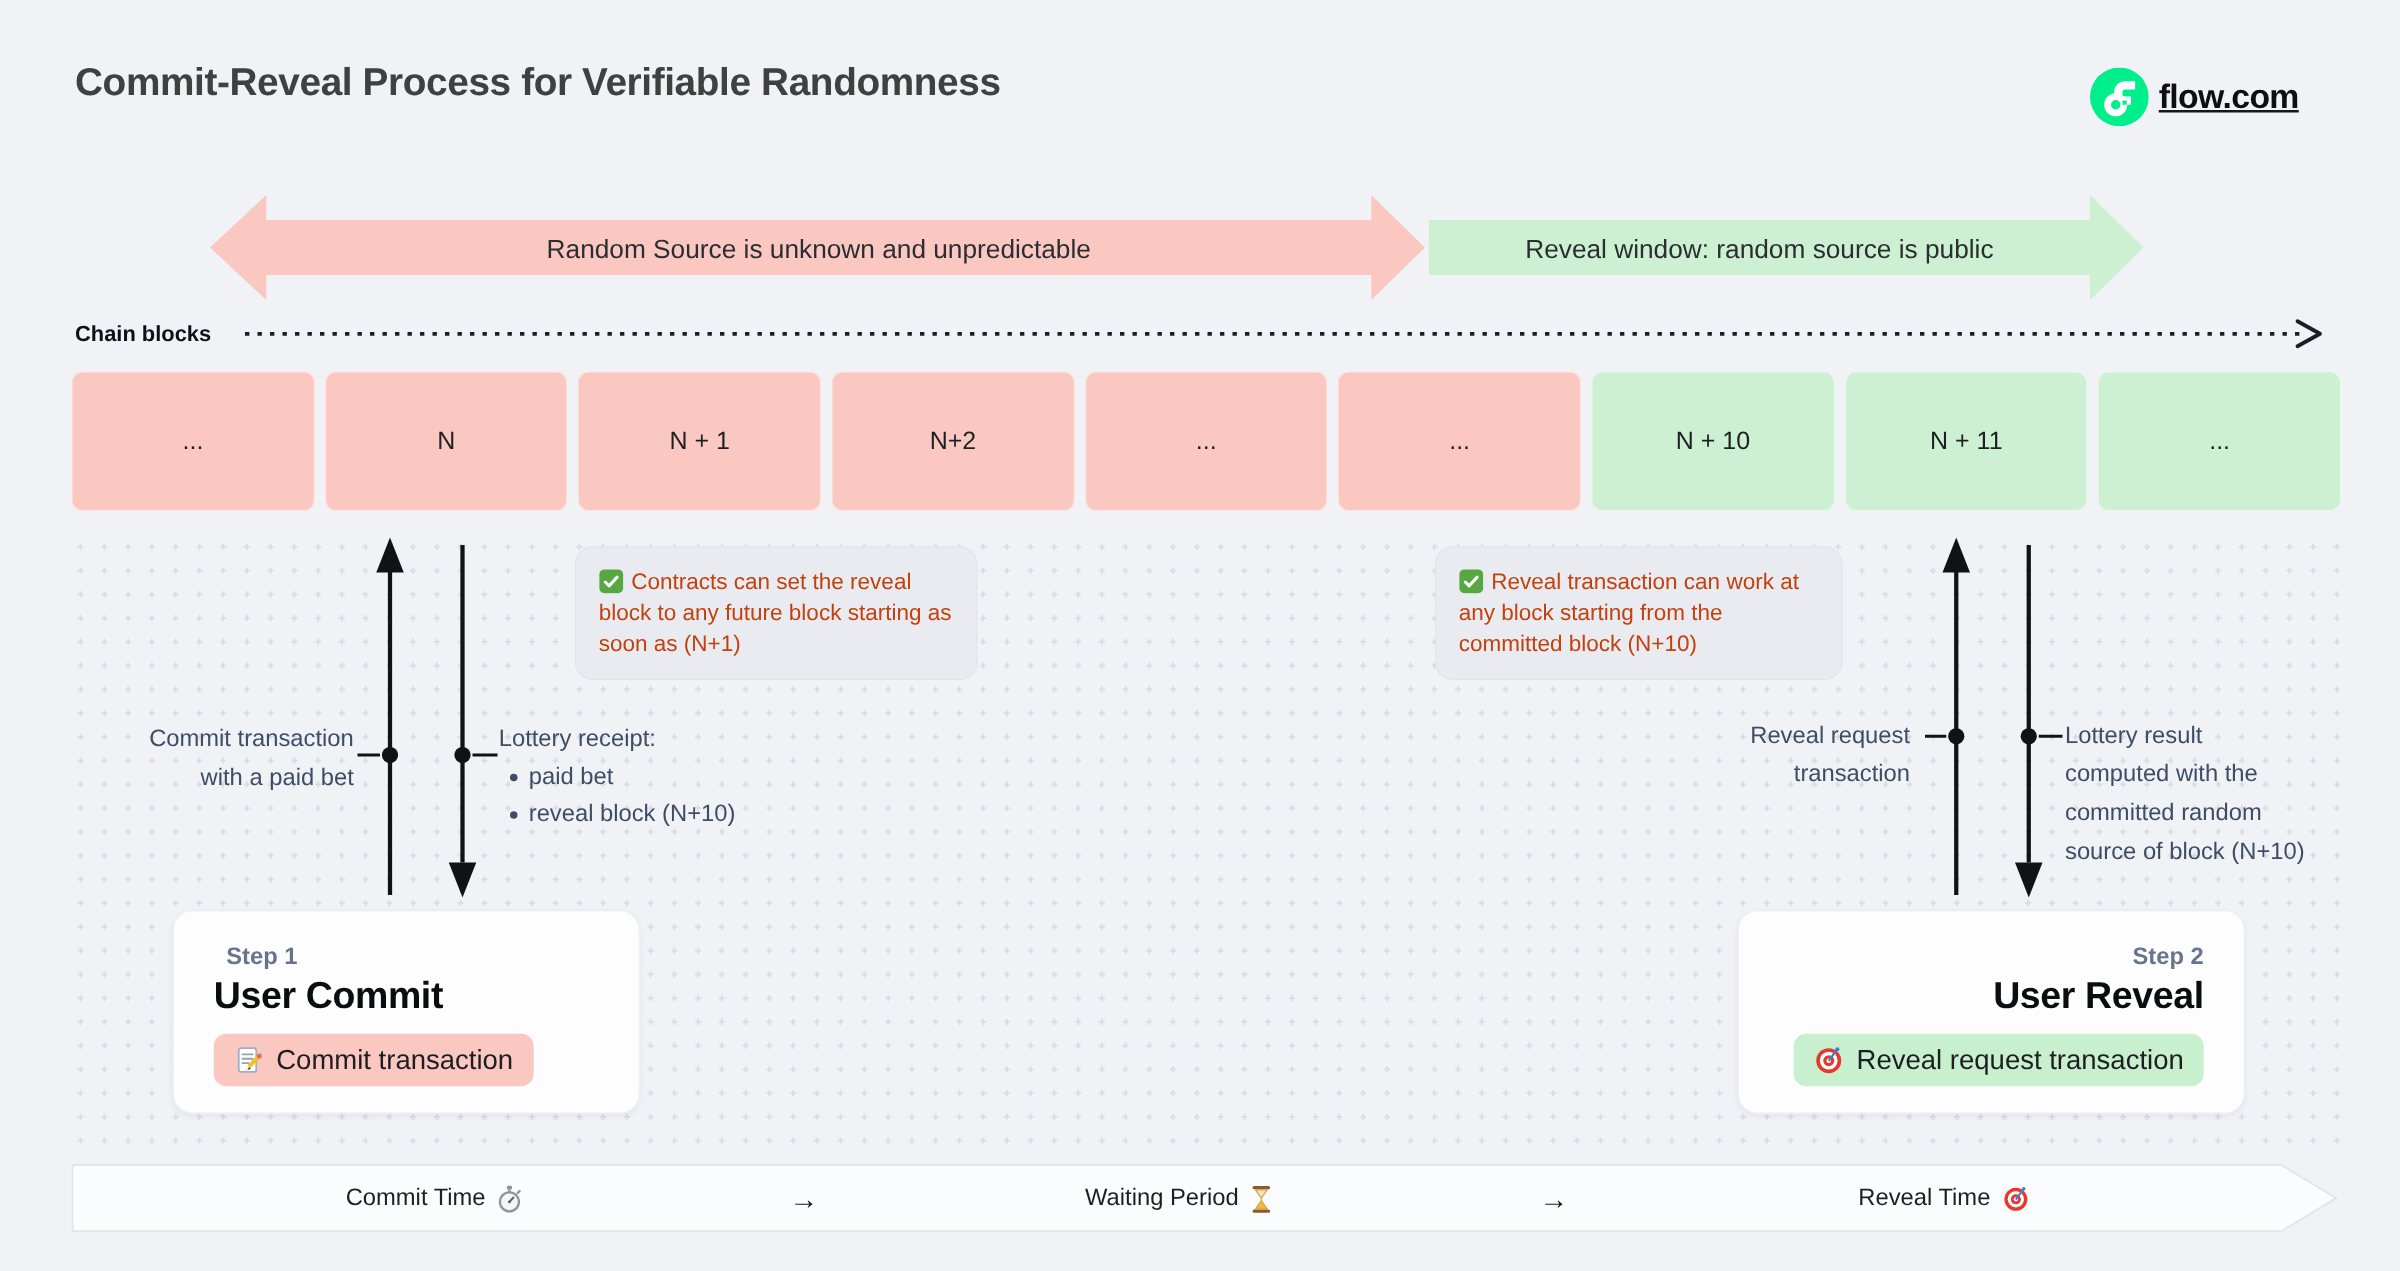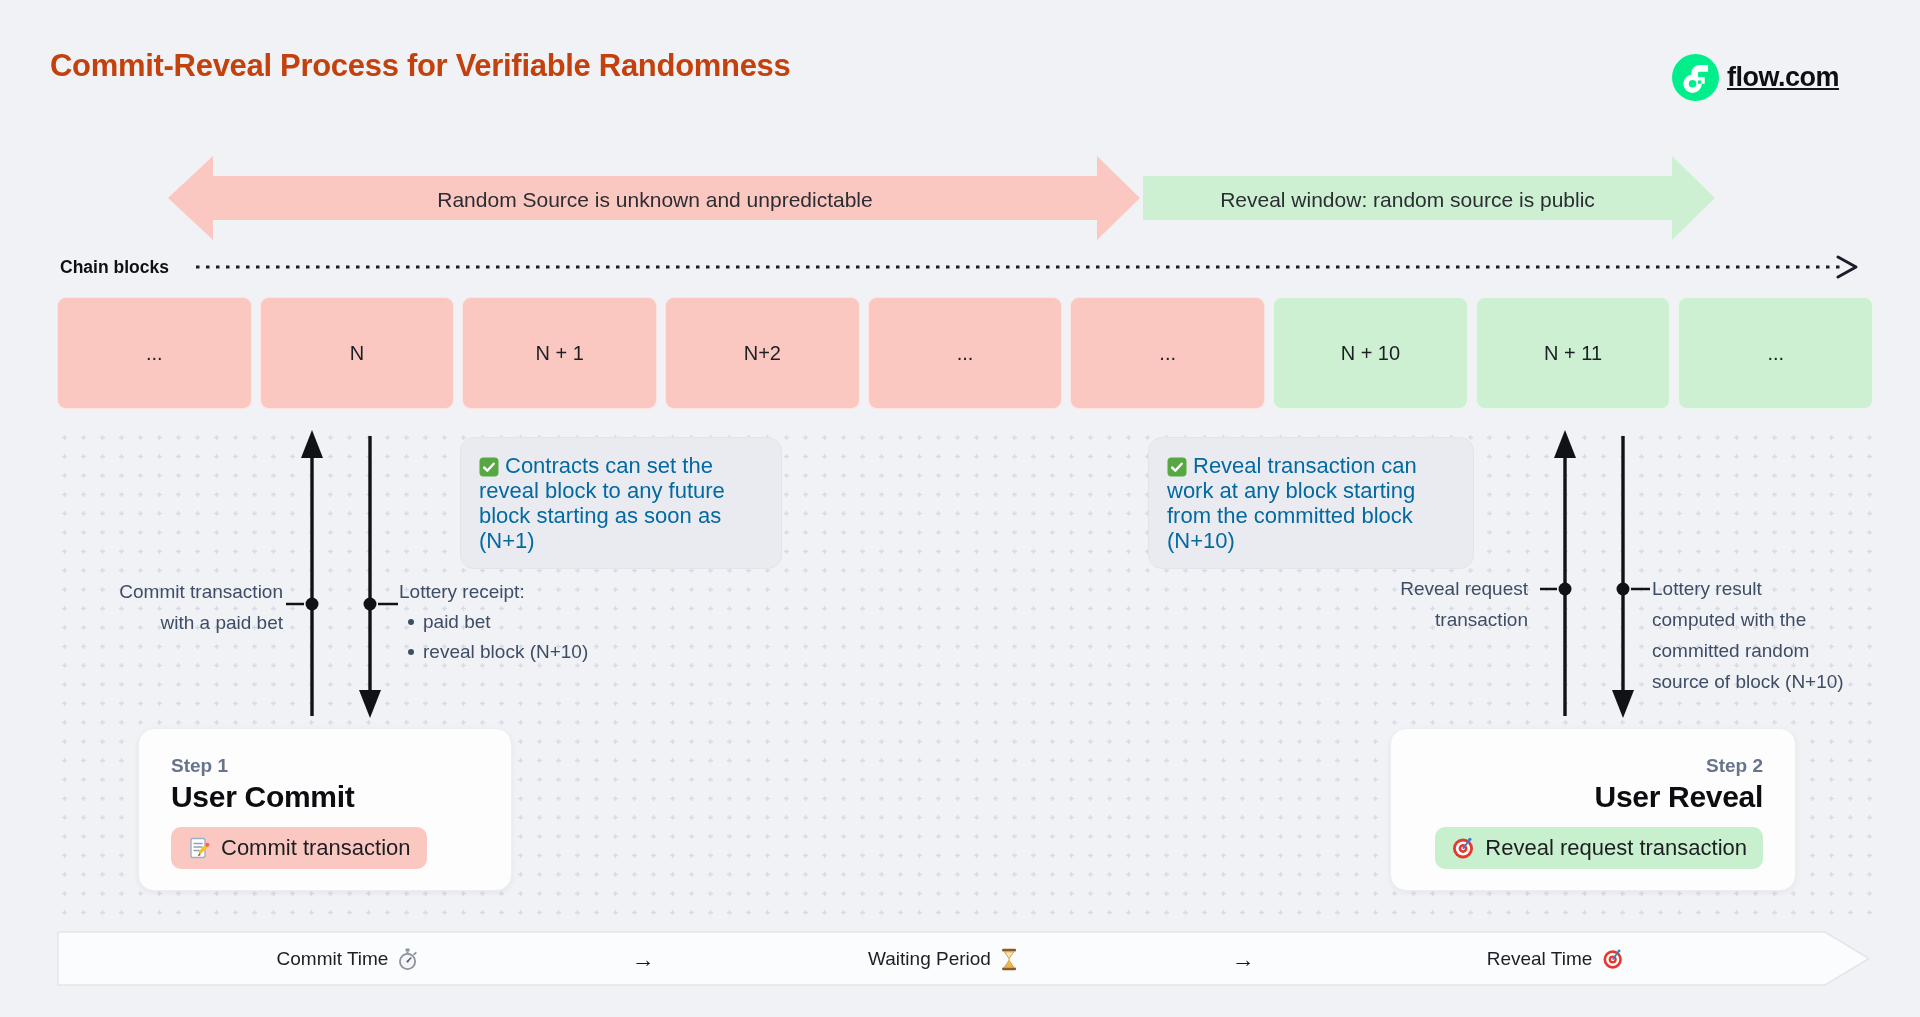--- a/index.html
+++ b/index.html
@@ -1,21 +1,21 @@
 <!DOCTYPE html>
 <html><head>
 <meta charset="utf-8">
 <style>
   * { margin:0; padding:0; box-sizing:border-box; }
   html,body { background:#f1f2f6; }
   body { font-family:"Liberation Sans", sans-serif; color:#15171c; }
   .canvas { position:relative; width:1920px; height:1017px; background:#f1f2f6; overflow:hidden; }
 
   
-  .title { position:absolute; left:50px; top:48px; font-size:31px; font-weight:600; letter-spacing:-0.3px; color:#c2410c;text-align:right; }
+  .title { position:absolute; left:60px; top:48px; font-size:31px; font-weight:600; letter-spacing:-0.3px; color:#404040;text-align:right; }
   .brand { position:absolute; left:1672px; top:54px; display:flex; align-items:center; gap:8px;text-decoration:underline; }
   .brand-text { font-size:27px; font-weight:700; color:#0d0f13; letter-spacing:-0.5px; }
 
   
   .banner-svg { position:absolute; left:0; top:0; }
   .banner-label { position:absolute; top:188px; font-size:21px; color:#2b2d33; text-align:center; }
   .banner-label.commit { left:213px; width:884px; }
   .banner-label.reveal { left:1143px; width:529px; }
 
   
@@ -27,21 +27,21 @@
   .block { flex:1; border-radius:9px; display:flex; align-items:center; justify-content:center;
            font-size:20px; color:#1d1f24; border:1px solid rgba(255,255,255,0.5); }
   .block.pink  { background:#fbc8c1; }
   .block.green { background:#cdf0d2; }
 
   
   .dots-band { position:absolute; left:55px; top:428px; width:1822px; height:497px; pointer-events:none; }
 
   
   .note { position:absolute; background:#e9ebf1; border:1px solid #e2e4ec; border-radius:14px;
-          padding:15px 18px; font-size:22px; line-height:25px; color:#0369a1; }
+          padding:15px 18px; font-size:18px; line-height:25px; color:#c2410c; }
   .note.note-commit { left:460px; top:437px; width:322px; }
   .note.note-reveal { left:1148px; top:437px; width:326px; }
   .note .check { vertical-align:-4px; margin-right:6px; }
 
   
   .varrows-svg { position:absolute; left:0; top:425px; pointer-events:none; }
 
   
   .side-label { position:absolute; font-size:19px; line-height:31px; color:#3e4d66; }
   .lbl-commit-tx { left:73px; top:576px; width:210px; text-align:right; }
@@ -50,21 +50,21 @@
   .lbl-receipt { left:399px; top:576px; width:240px; }
   .lbl-receipt .rtitle { line-height:31px; }
   .bullet-row { display:flex; align-items:center; gap:9px; line-height:30px; padding-left:9px; }
   .bullet-dot { width:6px; height:6px; border-radius:50%; background:#3e4d66; flex:none; }
 
   
   .card { position:absolute; background:#fdfdfe; border:1px solid #eceef3; border-radius:16px;
           box-shadow:0 2px 6px rgba(15,23,42,0.05); padding:26px 32px; }
   .card.step1 { left:138px; top:728px; width:374px; height:163px; }
   .card.step2 { left:1390px; top:728px; width:406px; height:163px;text-align:right; }
-  .eyebrow { font-size:19px; font-weight:700; color:#67748c; }
+  .eyebrow { font-size:19px; font-weight:700; color:#67748c;margin-left:10px; }
   .card h2 { font-size:30px; font-weight:800; color:#0c0d10; margin-top:3px; letter-spacing:-0.3px; }
   .pill { display:inline-flex; align-items:center; gap:10px; margin-top:13px;
           border-radius:10px; padding:8px 16px; font-size:22px; color:#1c1e22; }
   .pill.pink  { background:#fbc8c1; }
   .pill.green { background:#c8efce; }
 
   
   .timeline-svg { position:absolute; left:57px; top:930px; }
   .tl-item { position:absolute; top:943px; transform:translateX(-50%); display:flex; align-items:center;
              gap:9px; font-size:19px; color:#1c1f26; height:32px; }

